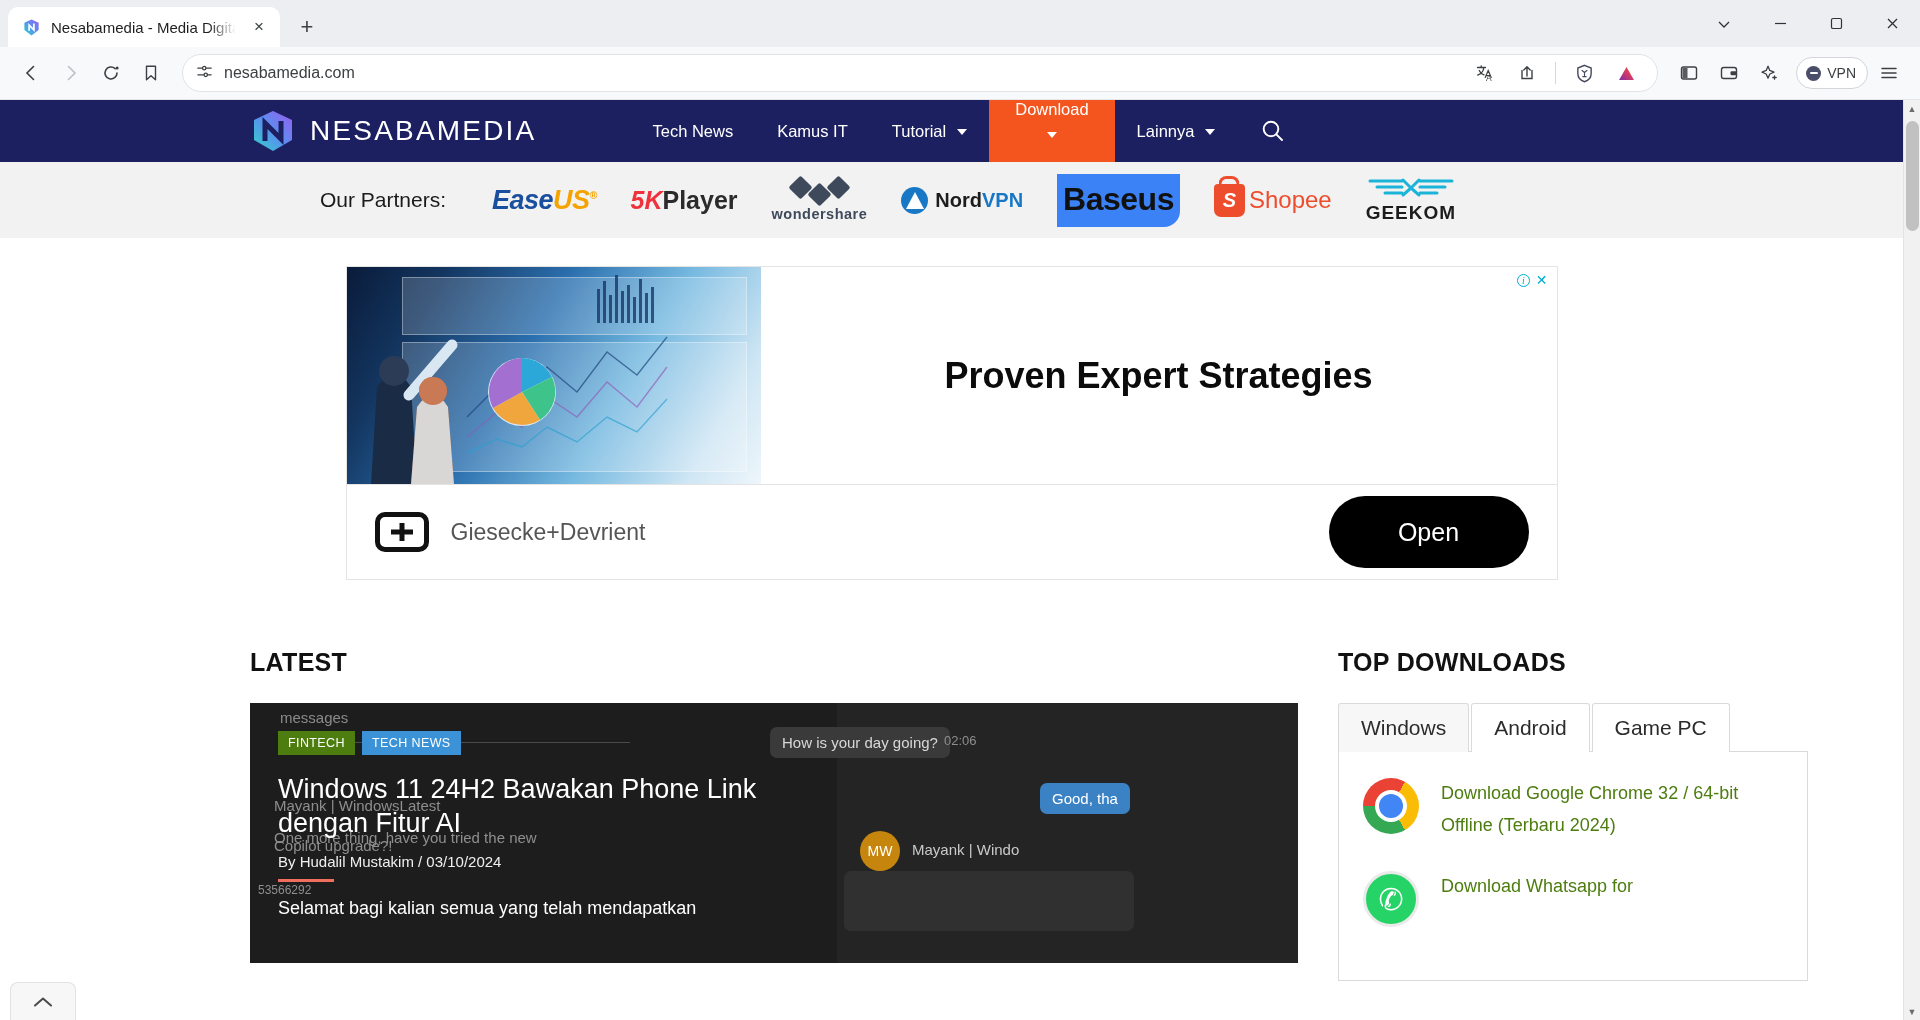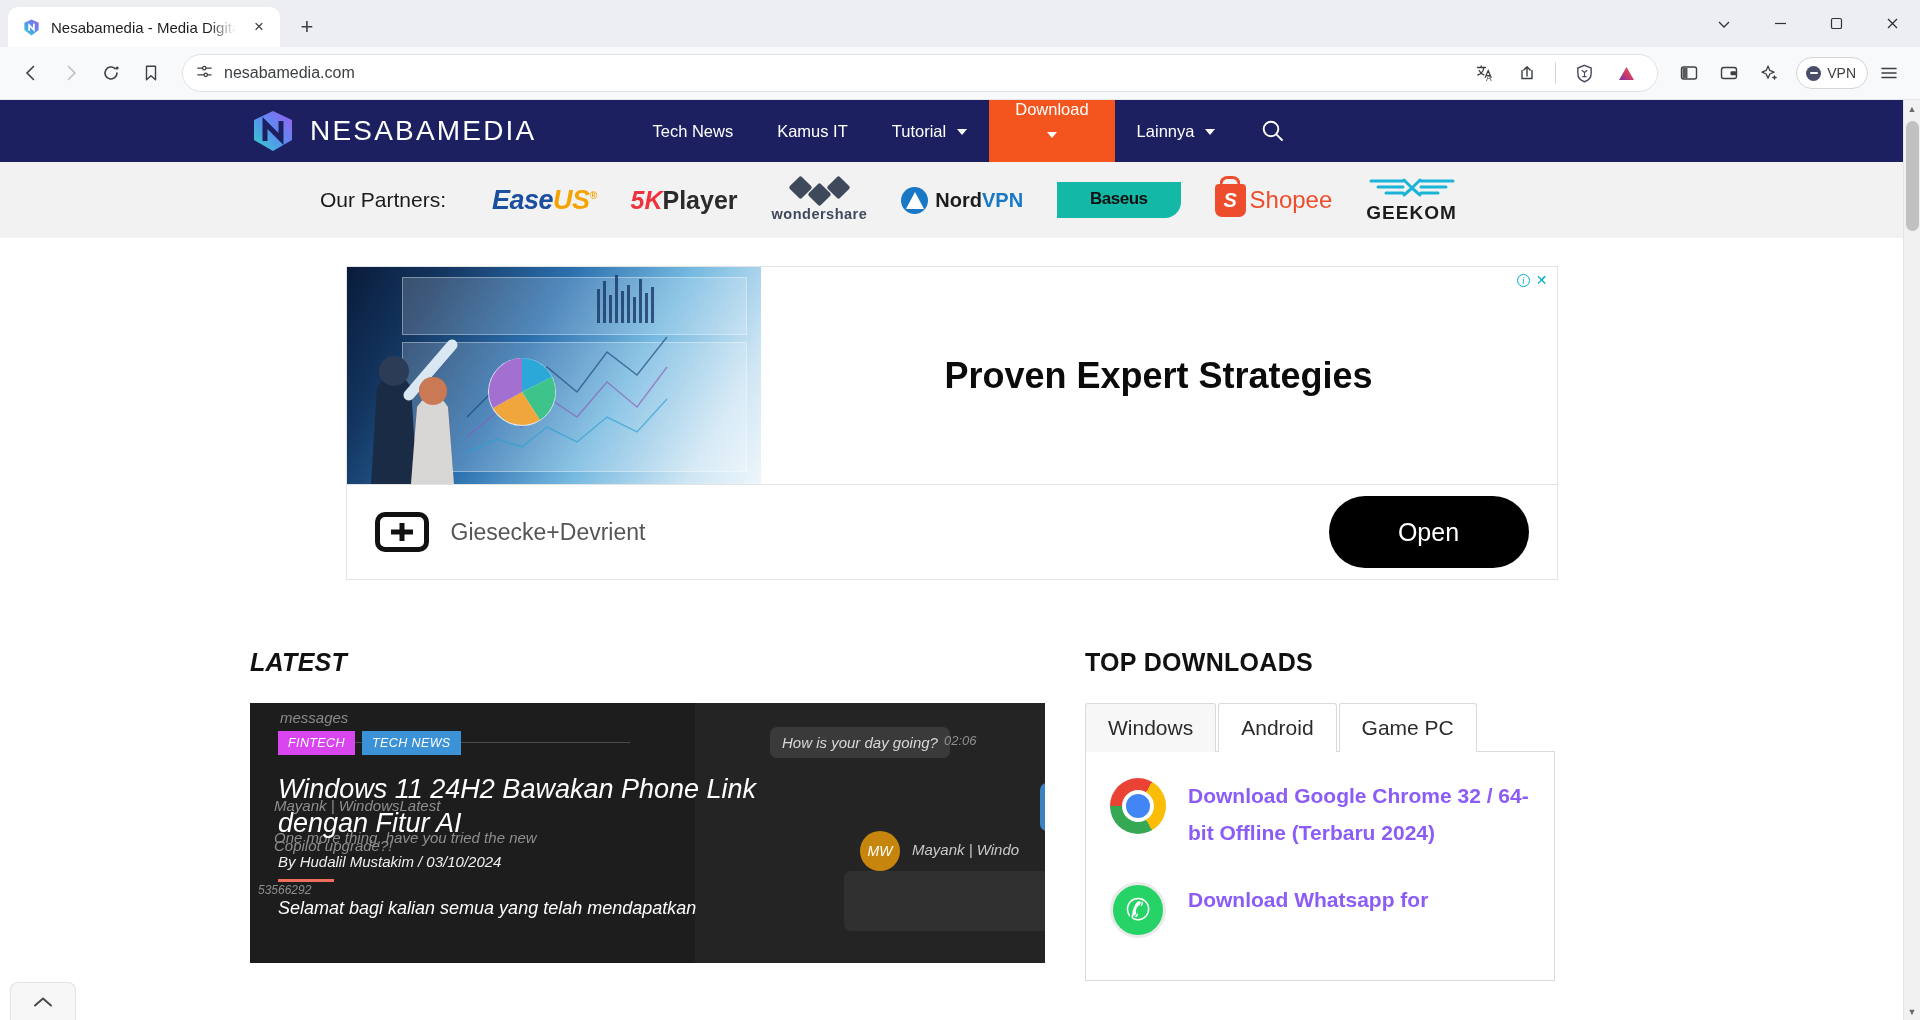--- a/index.html
+++ b/index.html
@@ -147,22 +147,22 @@
   }
   .nord-ico::after {
     content:""; position:absolute; left:50%; top:5px; transform:translateX(-50%);
     width:0;height:0;border-left:9px solid transparent;border-right:9px solid transparent;
     border-bottom:17px solid #fff;
   }
   .nord-text { font-size:20px; font-weight:bold; color:#1d1d1d; }
   .nord-text em { color:#1878c6; font-style:normal; }
 
   .baseus {
-    background:#14b8a6; padding:7px 33px 9px; border-radius:0 0 16px 0;
-    font-size:17px; font-weight:900; color:#111; letter-spacing:-.5px;
+    background:#3b82f6; padding:7px 6px 9px; border-radius:0 0 16px 0;
+    font-size:32px; font-weight:900; color:#111; letter-spacing:-.5px;
   }
 
   .shopee { display:flex; align-items:center; gap:4px; }
   .shopee-bag {
     width:31px; height:33px; background:#ee4d2d; border-radius:4px 4px 7px 7px;
     position:relative; display:flex; align-items:center; justify-content:center;
     color:#fff; font-size:20px; font-weight:bold; font-style:italic;
   }
   .shopee-bag::before{
     content:""; position:absolute; top:-8px; left:50%; transform:translateX(-50%);
@@ -222,21 +222,21 @@
   .gd-name { font-size: 23px; color:#555; flex:1; }
   .ad-open {
     width: 200px; height: 72px; background:#000; border-radius:36px; color:#fff;
     font-size: 25px; display:flex; align-items:center; justify-content:center;
   }
 
   
   .content {
     display:flex; gap: 40px; padding: 68px 0 0 250px; align-items:flex-start;
   }
-  .col-main { width: 795px; flex:none;font-style:italic; }
+  .col-main { width: 1048px; flex:none; }
   .col-side { width: 470px; flex:none; }
   .sec-title {
     font-size: 25px; font-weight:bold; color:#111; letter-spacing:.3px; margin-bottom: 26px;
   }
 
   .card {
     height: 260px; position:relative; overflow:hidden; background:#1b1b1b;
   }
   .card-bg { position:absolute; inset:0; }
   .bg-left { position:absolute; left:0; top:0; width:56%; height:100%; background:#1d1d1d; }
@@ -272,21 +272,21 @@
     border:1px solid #dadada; border-bottom:none; background:#fff;
     padding: 12px 22px; font-size: 21px; color:#2b2b2b; border-radius: 3px 3px 0 0;
   }
   .tab-btn.active { background:#f7f7f7; }
   .dl-panel {
     border:1px solid #dadada; margin-top:-1px; background:#fff; padding: 26px 24px;
     display:flex; flex-direction:column; gap: 30px; height: 230px; overflow:hidden;
   }
   .dl-item { display:flex; align-items:flex-start; gap: 22px; }
   .dl-ico { width:56px; height:56px; flex:none; position:relative; }
-  .dl-text { font-size: 21px; color:#8b5cf6; line-height: 1.75; font-weight:700; }
+  .dl-text { font-size: 18px; color:#4d7c0f; line-height: 1.75; font-weight:400; }
 
   
   .chrome { border-radius:50%; overflow:hidden; position:relative;
     background: conic-gradient(from -90deg, #ea4335 0deg 120deg, #fbbc05 120deg 240deg, #34a853 240deg 360deg); }
   .chrome::after {
     content:""; position:absolute; left:50%; top:50%; transform:translate(-50%,-50%);
     width:24px;height:24px;border-radius:50%;background:#4285f4;border:4px solid #fff;
   }
   .wa {
     border-radius:50%; background:#25d366; display:flex;align-items:center;
@@ -632,21 +632,21 @@
               <div class="ghost" style="left:24px;top:126px;">One more thing, have you tried the new</div>
               <div class="ghost" style="left:24px;top:134px;">Copilot upgrade?!</div>
               <div class="ghost" style="left:8px;top:180px;font-size:12px;">53566292</div>
               <div class="avatar" style="left:610px;top:128px;">MW</div>
               <div class="ghost" style="left:662px;top:138px;color:#c9c9c9;">Mayank | Windo</div>
               <div class="bubble b-gray" style="left:594px;top:168px;width:290px;opacity:.55;height:60px;"></div>
             </div>
 
             <div class="card-fg">
               <div class="tags">
-                <span class="tag" style="background:#d946ef">FINTECH</span>
+                <span class="tag" style="background:#4d7c0f">FINTECH</span>
                 <span class="tag" style="background:#3b92d6">TECH NEWS</span>
               </div>
               <div class="card-title">Windows 11 24H2 Bawakan Phone Link dengan Fitur AI</div>
               <div class="byline">By Hudalil Mustakim / 03/10/2024</div>
               <div class="byline-rule"></div>
               <div class="excerpt">Selamat bagi kalian semua yang telah mendapatkan</div>
             </div>
           </div>
         </div>
 

